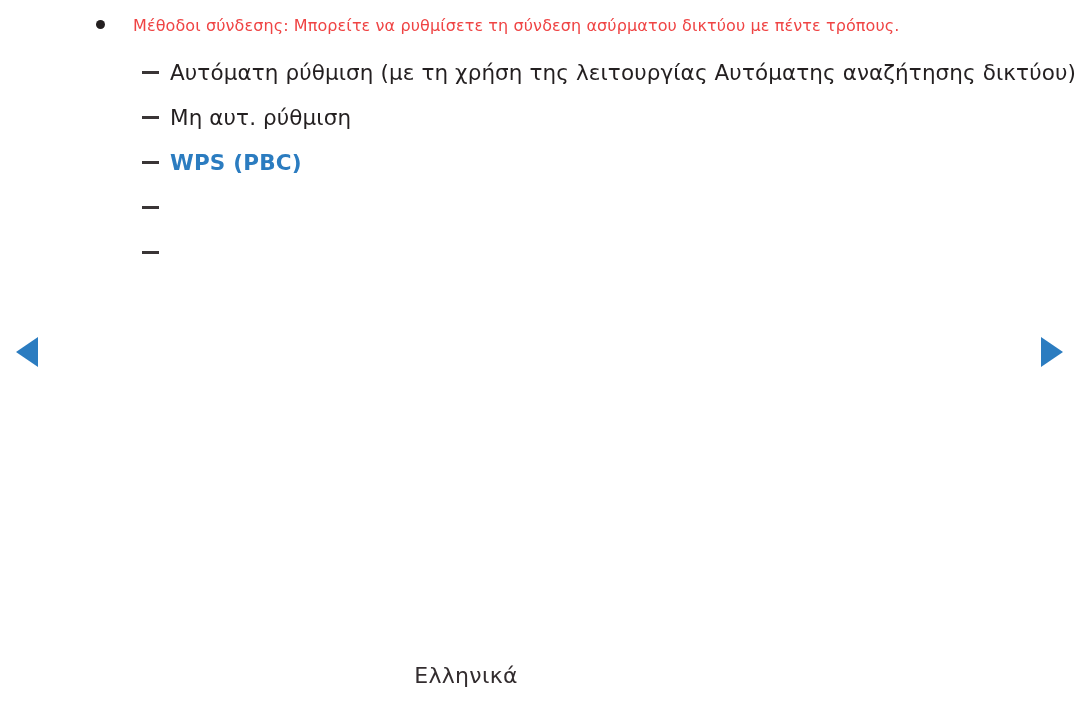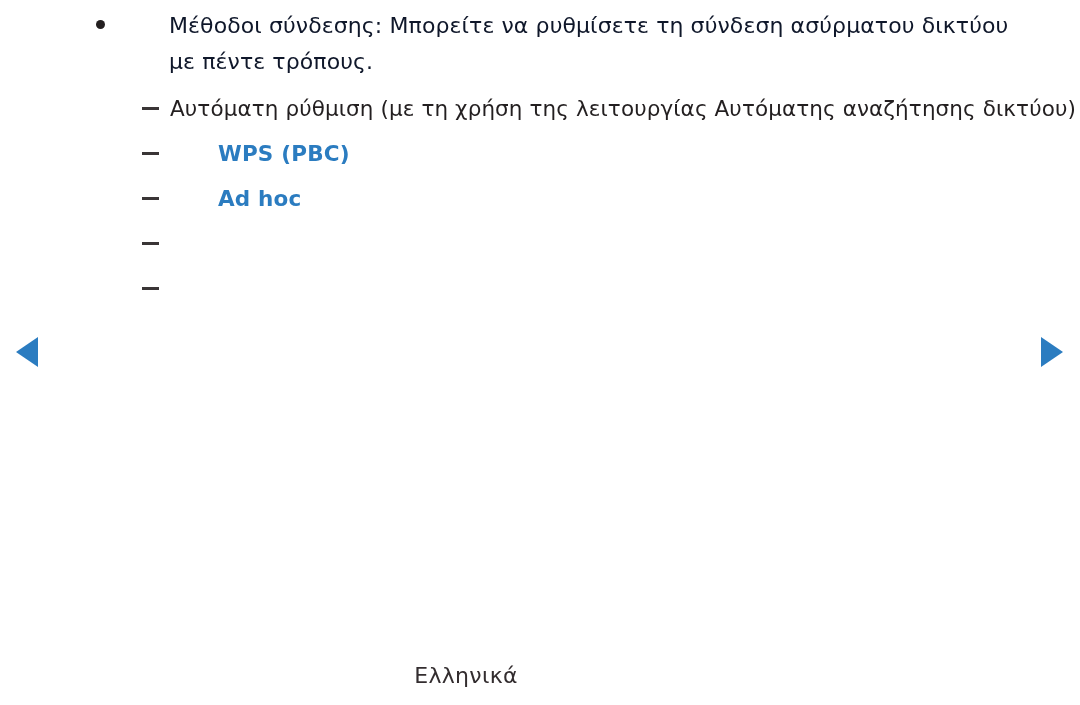--- a/index.html
+++ b/index.html
@@ -41,27 +41,26 @@
   .bullet-marker {
     position: absolute;
     left: 4px;
     top: 12px;
     width: 9px;
     height: 9px;
     border-radius: 50%;
     background: #231f20;
   }
   .bullet-text {
-    font-size: 22px;
+    font-size: 16px;
     line-height: 36px;
-    color: #0f172a;
+    color: #ef4444;
     letter-spacing: 0.1px;
     display: block;
     max-width: 890px;
-    margin-left: 36px;
   }
 
   
   .sub-list {
     margin: 0;
     padding: 0;
     list-style: none;
   }
   .sub-item {
     position: relative;
@@ -82,21 +81,20 @@
     font-size: 21.5px;
     line-height: 26px;
     color: #231f20;
     letter-spacing: 0.1px;
     white-space: nowrap;
   }
   .sub-text.link {
     color: #2b7cc0;
     font-weight: bold;
     letter-spacing: 0.2px;
-    margin-left: 48px;
   }
 
   
   .nav-arrow {
     position: absolute;
     top: 337px;
     width: 24px;
     height: 30px;
     cursor: pointer;
   }
@@ -130,30 +128,30 @@
       <span class="bullet-text">Μέθοδοι σύνδεσης: Μπορείτε να ρυθμίσετε τη σύνδεση ασύρματου δικτύου με πέντε τρόπους.</span>
     </div>
 
     <ul class="sub-list">
 
       <li class="sub-item">
         <span class="dash-marker"></span>
         <span class="sub-text">Αυτόματη ρύθμιση (με τη χρήση της λειτουργίας Αυτόματης αναζήτησης δικτύου)</span>
       </li>
 
+      <li class="sub-item">
+        <span class="dash-marker"></span>
+        <span class="sub-text">Μη αυτ. ρύθμιση</span>
+      </li>
 
       <li class="sub-item">
         <span class="dash-marker"></span>
         <span class="sub-text link">WPS (PBC)</span>
       </li>
 
-      <li class="sub-item">
-        <span class="dash-marker"></span>
-        <span class="sub-text link">Ad hoc</span>
-      </li>
 
       <li class="sub-item">
         <span class="dash-marker"></span>
       </li>
 
       <li class="sub-item">
         <span class="dash-marker"></span>
       </li>
 
     </ul>

